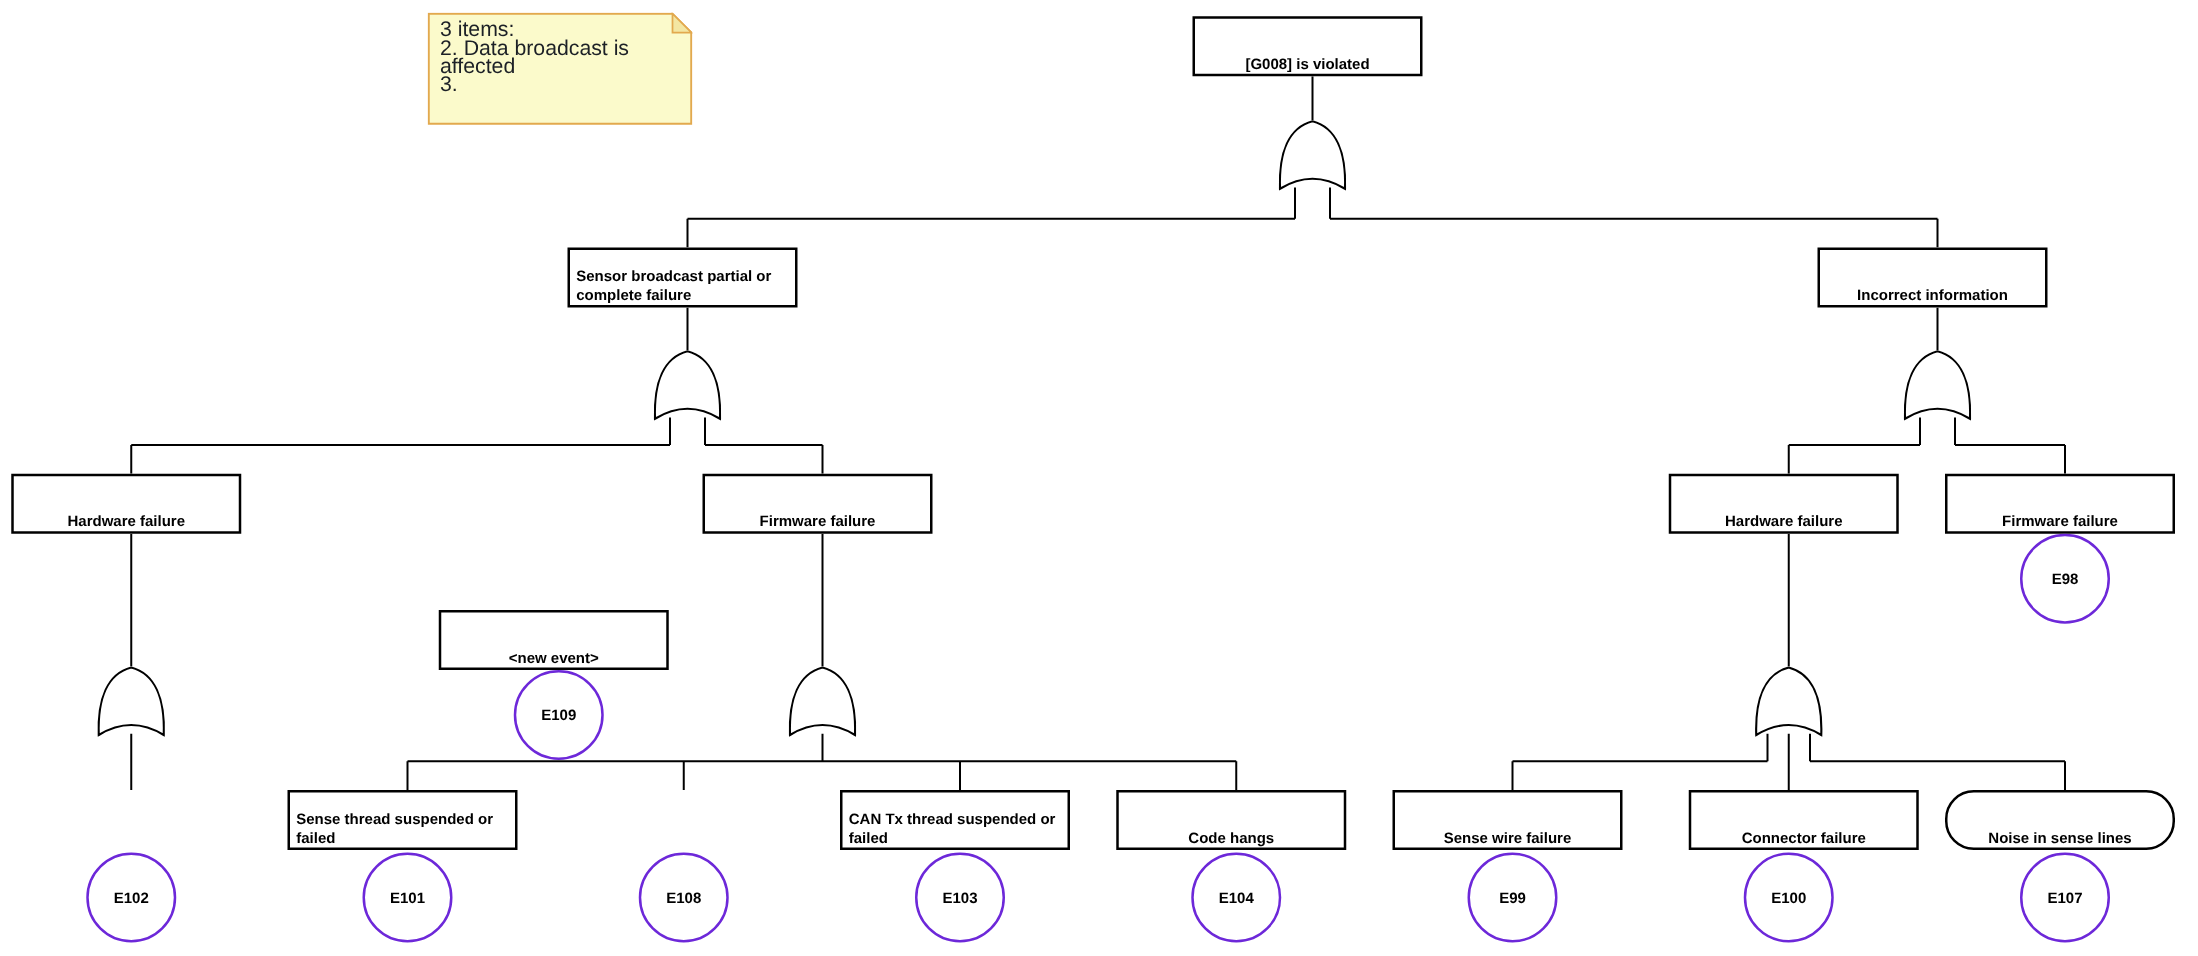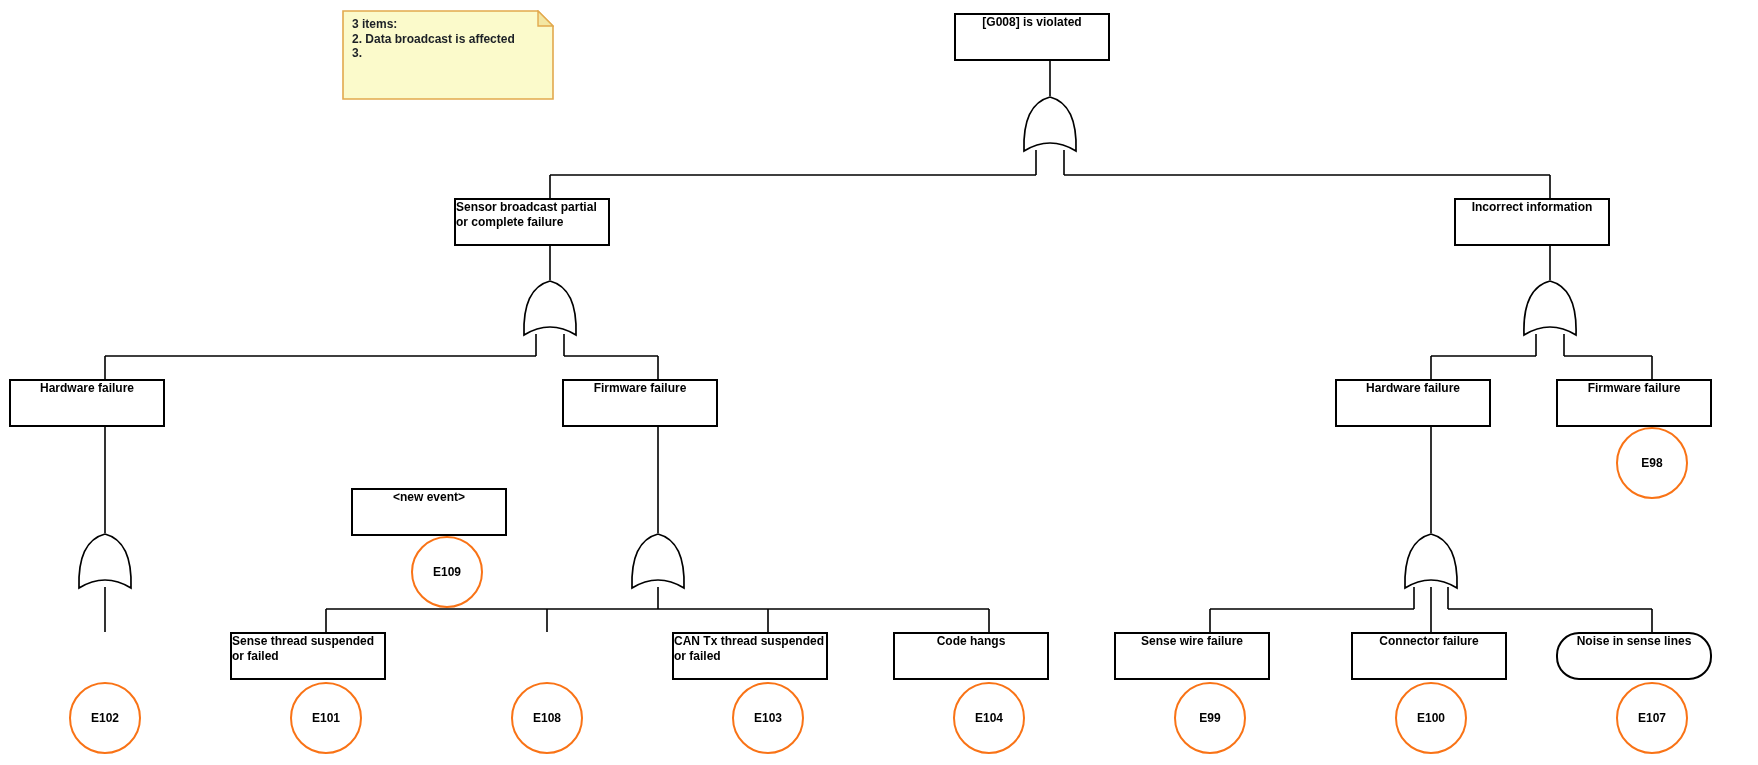--- a/index.html
+++ b/index.html
@@ -4,38 +4,38 @@
 <style>
   html,body{margin:0;padding:0;background:#fff;}
   .canvas{
     position:relative;width:1758px;height:765px;background:#ffffff;overflow:hidden;
     font-family:"Liberation Sans",sans-serif;
   }
   .wires{position:absolute;left:0;top:0;pointer-events:none;}
   .wires path.line{fill:none;stroke:#000;stroke-width:1.6;}
   .wires path.gate{fill:#fff;stroke:#000;stroke-width:1.7;pointer-events:auto;}
   .node{
-    position:absolute;box-sizing:border-box;width:156px;height:48px;
+    position:absolute;box-sizing:border-box;width:184px;height:48px;
     background:#fff;border:2px solid #000;
-    display:flex;align-items:flex-start;justify-content:center;
+    display:flex;align-items:flex-end;justify-content:center;
     font-size:12px;font-weight:700;color:#000;line-height:15px;
   }
   .node span{display:inline-block;text-align:left;max-width:170px;}
   .node.center span{text-align:center;}
   .event-circle{
     position:absolute;box-sizing:border-box;width:72px;height:72px;border-radius:50%;
-    background:#fff;border:2px solid #f97316;
+    background:#fff;border:2px solid #6d28d9;
     display:flex;align-items:center;justify-content:center;
     font-size:12px;font-weight:700;color:#000;
   }
   .note{position:absolute;left:342px;top:10px;width:212px;height:90px;}
   .note svg{position:absolute;left:0;top:0;}
   .note .note-text{
     position:absolute;left:10px;top:7px;right:8px;
-    font-size:12px;font-weight:700;color:#1c2026;line-height:14.5px;
+    font-size:17px;font-weight:400;color:#1c2026;line-height:14.5px;
   }
 </style>
 </head>
 <body>
 
 <div class="canvas">
 
   <svg class="wires" width="1758" height="765">
 
     <g>

